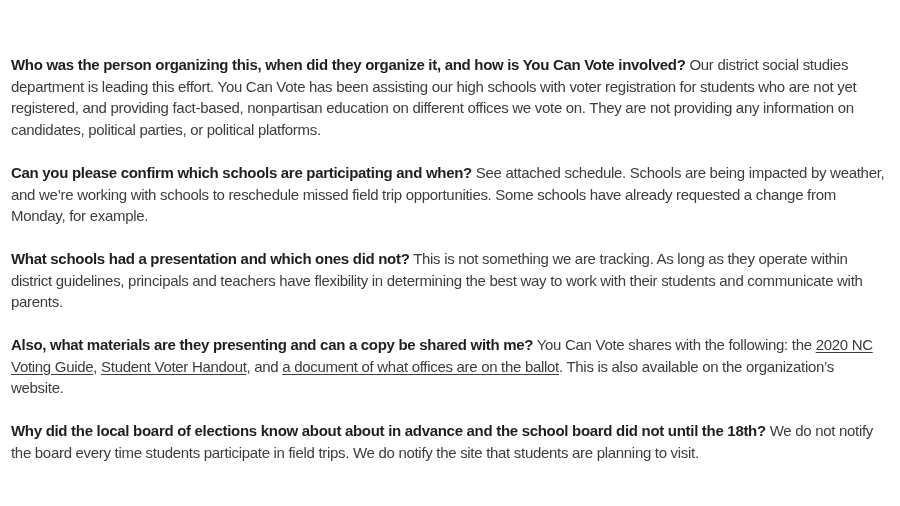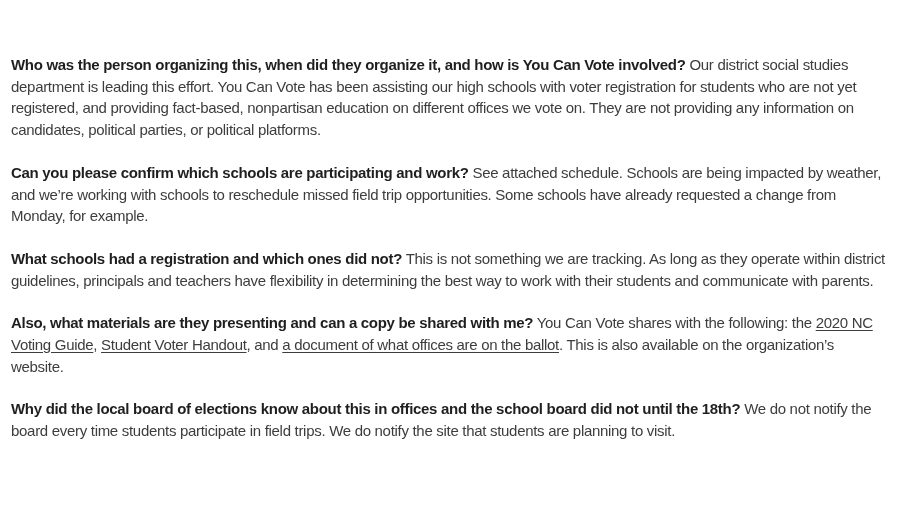--- a/index.html
+++ b/index.html
@@ -47,29 +47,29 @@
 </head>
 <body>
 
 <div class="doc">
 
   <p>
     <span class="q">Who was the person organizing this, when did they organize it, and how is You Can Vote involved?</span><span class="a"> Our district social studies department is leading this effort. You Can Vote has been assisting our high schools with voter registration for students who are not yet registered, and providing fact-based, nonpartisan education on different offices we vote on. They are not providing any information on candidates, political parties, or political platforms.</span>
   </p>
 
   <p>
-    <span class="q">Can you please confirm which schools are participating and work?</span><span class="a"> See attached schedule. Schools are being impacted by weather, and we’re working with schools to reschedule missed field trip opportunities. Some schools have already requested a change from Monday, for example.</span>
+    <span class="q">Can you please confirm which schools are participating and when?</span><span class="a"> See attached schedule. Schools are being impacted by weather, and we’re working with schools to reschedule missed field trip opportunities. Some schools have already requested a change from Monday, for example.</span>
   </p>
 
 
   <p>
-    <span class="q">What schools had a registration and which ones did not?</span><span class="a"> This is not something we are tracking. As long as they operate within district guidelines, principals and teachers have flexibility in determining the best way to work with their students and communicate with parents.</span>
+    <span class="q">What schools had a presentation and which ones did not?</span><span class="a"> This is not something we are tracking. As long as they operate within district guidelines, principals and teachers have flexibility in determining the best way to work with their students and communicate with parents.</span>
   </p>
 
   <p>
     <span class="q">Also, what materials are they presenting and can a copy be shared with me?</span><span class="a"> You Can Vote shares with the following: the </span><span class="a link">2020 NC Voting Guide</span><span class="a">, </span><span class="a link">Student Voter Handout</span><span class="a">, and </span><span class="a link">a document of what offices are on the ballot</span><span class="a">. This is also available on the organization’s website.</span>
   </p>
 
   <p>
-    <span class="q">Why did the local board of elections know about this in offices and the school board did not until the 18th?</span><span class="a"> We do not notify the board every time students participate in field trips. We do notify the site that students are planning to visit.</span>
+    <span class="q">Why did the local board of elections know about about in advance and the school board did not until the 18th?</span><span class="a"> We do not notify the board every time students participate in field trips. We do notify the site that students are planning to visit.</span>
   </p>
 
 </div>
 
 </body></html>

